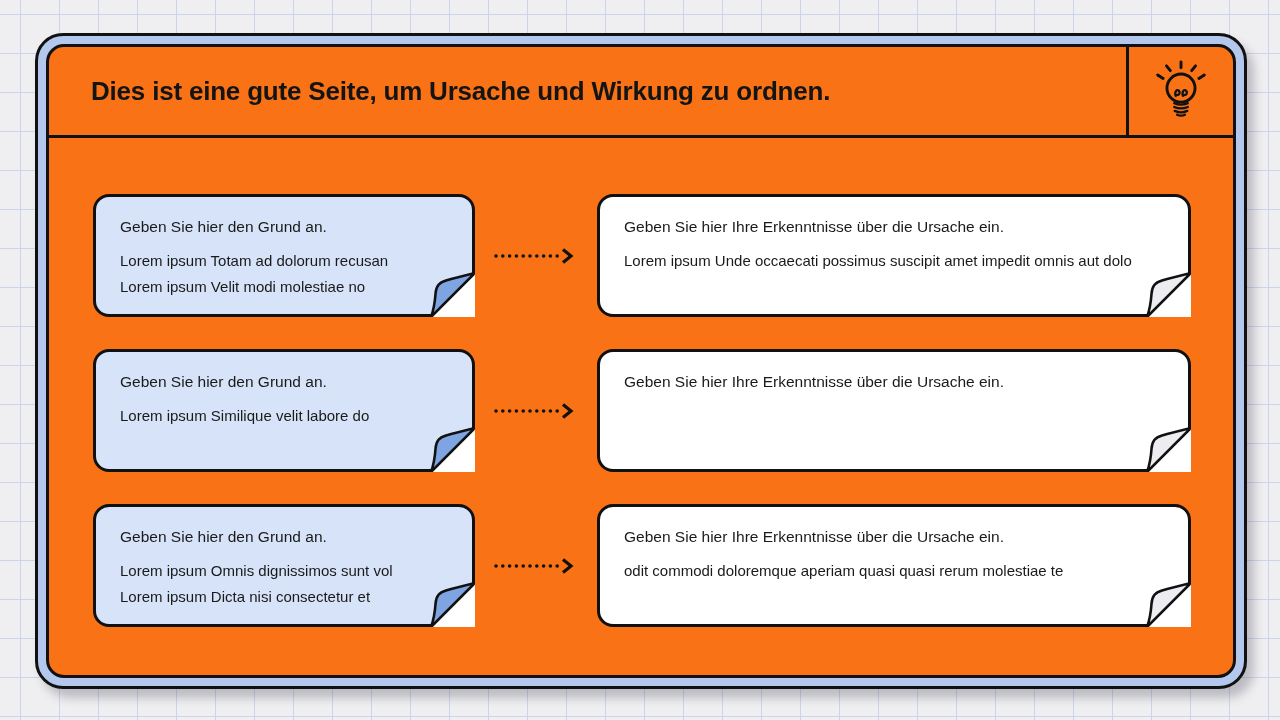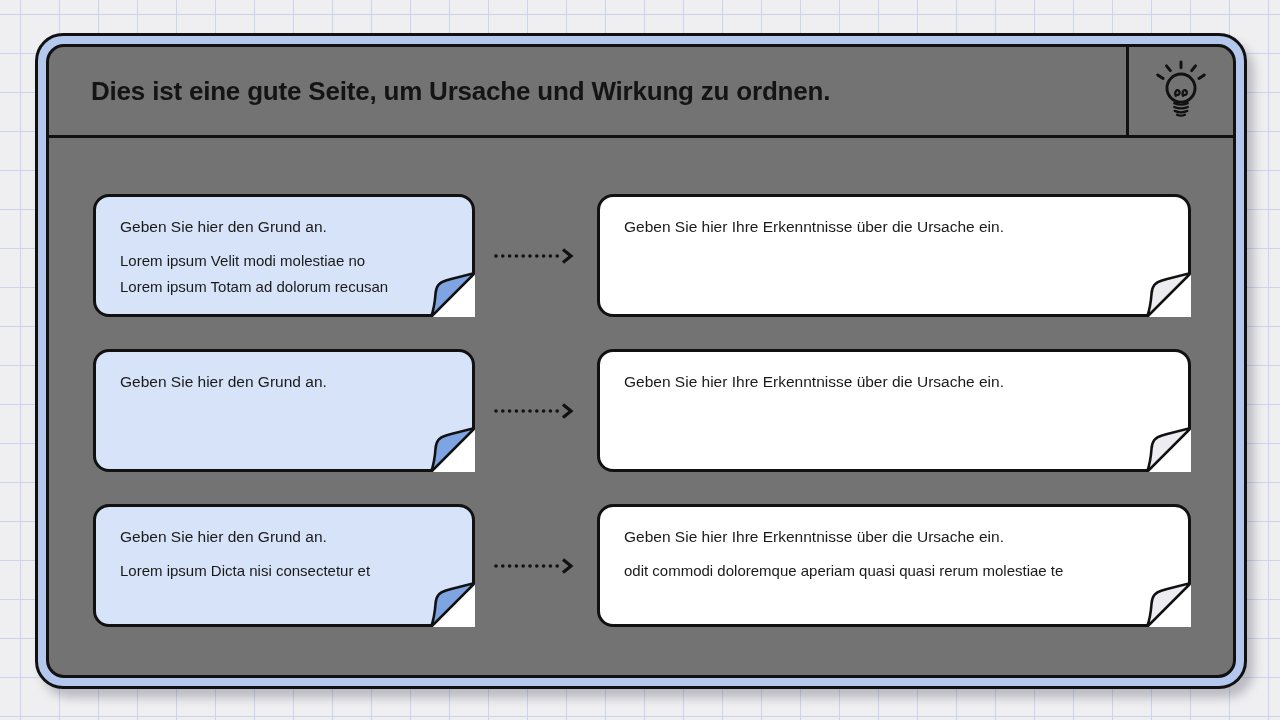--- a/index.html
+++ b/index.html
@@ -29,21 +29,21 @@
   .panel{
     position:absolute;left:35px;top:33px;width:1212px;height:656px;
     background:var(--frame-blue);
     border:3px solid var(--ink);
     border-radius:28px;
     padding:8px;
     box-shadow:7px 9px 10px rgba(70,70,90,.30);
   }
   .panel-inner{
     width:100%;height:100%;
-    background:#737373;
+    background:#f97316;
     border:3px solid var(--ink);
     border-radius:18px;
     display:flex;flex-direction:column;
     overflow:hidden;
   }
   .header{
     height:91px;flex:0 0 91px;
     display:flex;align-items:stretch;
     border-bottom:3px solid var(--ink);
   }
@@ -121,22 +121,22 @@
           <path class="fine" d="M28,56.5 q4,2 8,0"></path>
         </svg>
       </div>
     </div>
 
     <div class="content">
 
       <div class="row">
         <div class="card cause">
           <div class="card-title">Geben Sie hier den Grund an.</div>
+          <div class="card-line">Lorem ipsum Totam ad dolorum recusan</div>
           <div class="card-line">Lorem ipsum Velit modi molestiae no</div>
-          <div class="card-line">Lorem ipsum Totam ad dolorum recusan</div>
           <svg class="fold" viewBox="0 0 47 47">
             <polygon class="notch" points="3,47 47,3 47,47"></polygon>
             <path class="flap" d="M3,47 C6,39 7,31 7.5,24 C8,16 11,12.5 18,10.5 C27,8 37,5.5 47,3 Z"></path>
           </svg>
         </div>
         <div class="arrow-cell">
           <svg class="dotted-arrow" width="86" height="20" viewBox="0 0 86 20">
             <g class="dot">
               <circle cx="3" cy="10" r="1.8"></circle>
                 <circle cx="9.8" cy="10" r="1.8"></circle>
@@ -147,30 +147,32 @@
               <circle cx="43.8" cy="10" r="1.8"></circle>
                 <circle cx="50.6" cy="10" r="1.8"></circle>
               <circle cx="57.4" cy="10" r="1.8"></circle>
                 <circle cx="64.2" cy="10" r="1.8"></circle>
             </g>
             <path class="head" d="M70,3.5 L78,10 L70,16.5"></path>
           </svg>
         </div>
         <div class="card effect">
           <div class="card-title">Geben Sie hier Ihre Erkenntnisse über die Ursache ein.</div>
+          <div class="card-line">Lorem ipsum Unde occaecati possimus suscipit amet impedit omnis aut dolo</div>
           <svg class="fold" viewBox="0 0 47 47">
             <polygon class="notch" points="3,47 47,3 47,47"></polygon>
             <path class="flap" d="M3,47 C6,39 7,31 7.5,24 C8,16 11,12.5 18,10.5 C27,8 37,5.5 47,3 Z"></path>
           </svg>
         </div>
       </div>
 
       <div class="row">
         <div class="card cause">
           <div class="card-title">Geben Sie hier den Grund an.</div>
+          <div class="card-line">Lorem ipsum Similique velit labore do</div>
           <svg class="fold" viewBox="0 0 47 47">
             <polygon class="notch" points="3,47 47,3 47,47"></polygon>
             <path class="flap" d="M3,47 C6,39 7,31 7.5,24 C8,16 11,12.5 18,10.5 C27,8 37,5.5 47,3 Z"></path>
           </svg>
         </div>
         <div class="arrow-cell">
           <svg class="dotted-arrow" width="86" height="20" viewBox="0 0 86 20">
             <g class="dot">
               <circle cx="3" cy="10" r="1.8"></circle>
                 <circle cx="9.8" cy="10" r="1.8"></circle>
@@ -191,20 +193,21 @@
           <svg class="fold" viewBox="0 0 47 47">
             <polygon class="notch" points="3,47 47,3 47,47"></polygon>
             <path class="flap" d="M3,47 C6,39 7,31 7.5,24 C8,16 11,12.5 18,10.5 C27,8 37,5.5 47,3 Z"></path>
           </svg>
         </div>
       </div>
 
       <div class="row">
         <div class="card cause">
           <div class="card-title">Geben Sie hier den Grund an.</div>
+          <div class="card-line">Lorem ipsum Omnis dignissimos sunt vol</div>
           <div class="card-line">Lorem ipsum Dicta nisi consectetur et</div>
           <svg class="fold" viewBox="0 0 47 47">
             <polygon class="notch" points="3,47 47,3 47,47"></polygon>
             <path class="flap" d="M3,47 C6,39 7,31 7.5,24 C8,16 11,12.5 18,10.5 C27,8 37,5.5 47,3 Z"></path>
           </svg>
         </div>
         <div class="arrow-cell">
           <svg class="dotted-arrow" width="86" height="20" viewBox="0 0 86 20">
             <g class="dot">
               <circle cx="3" cy="10" r="1.8"></circle>

